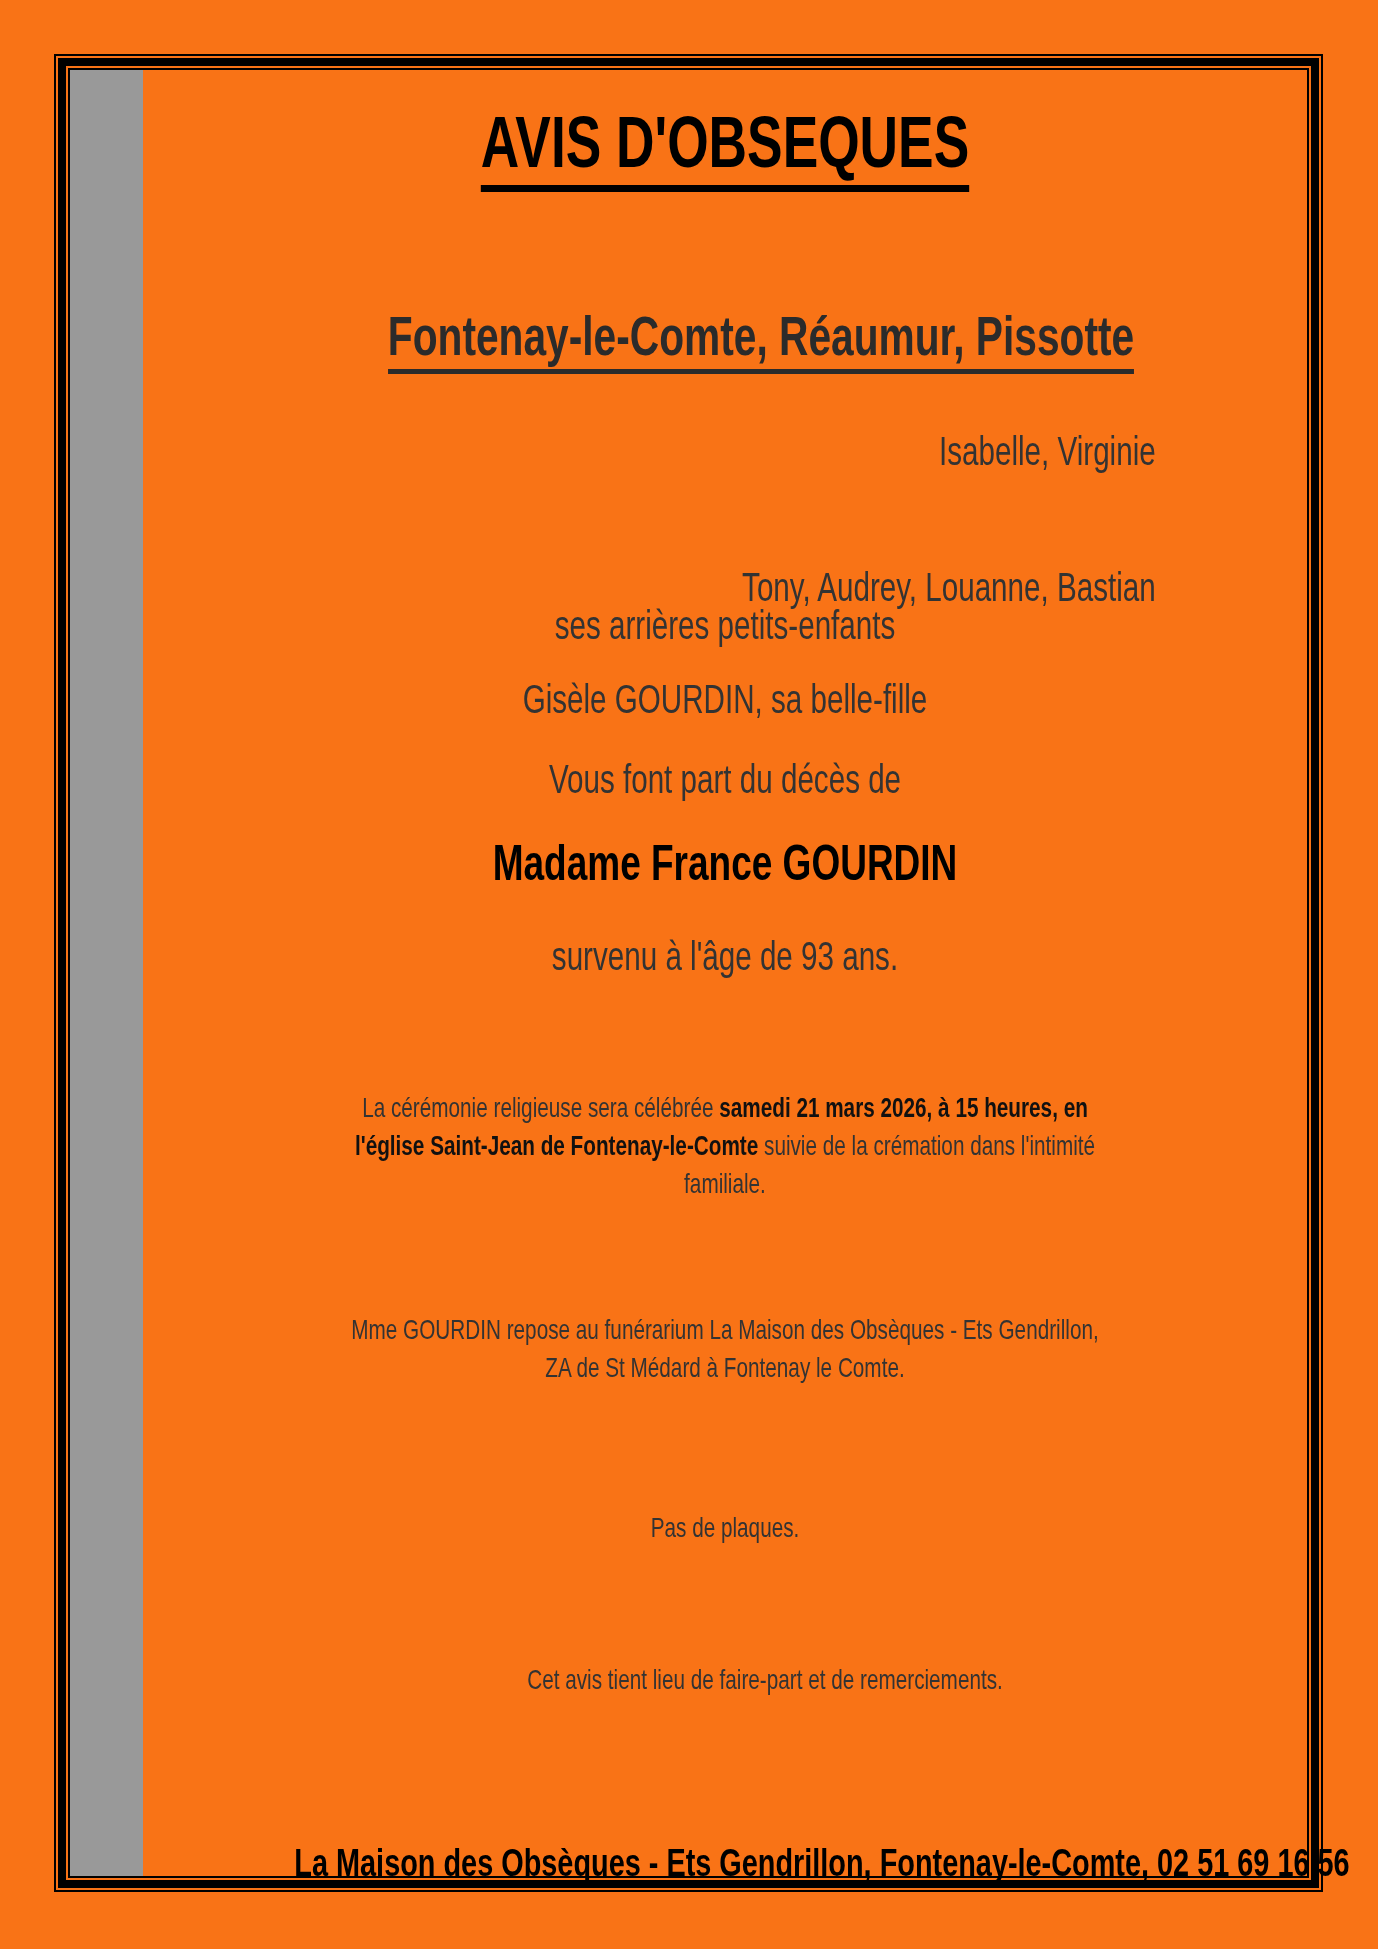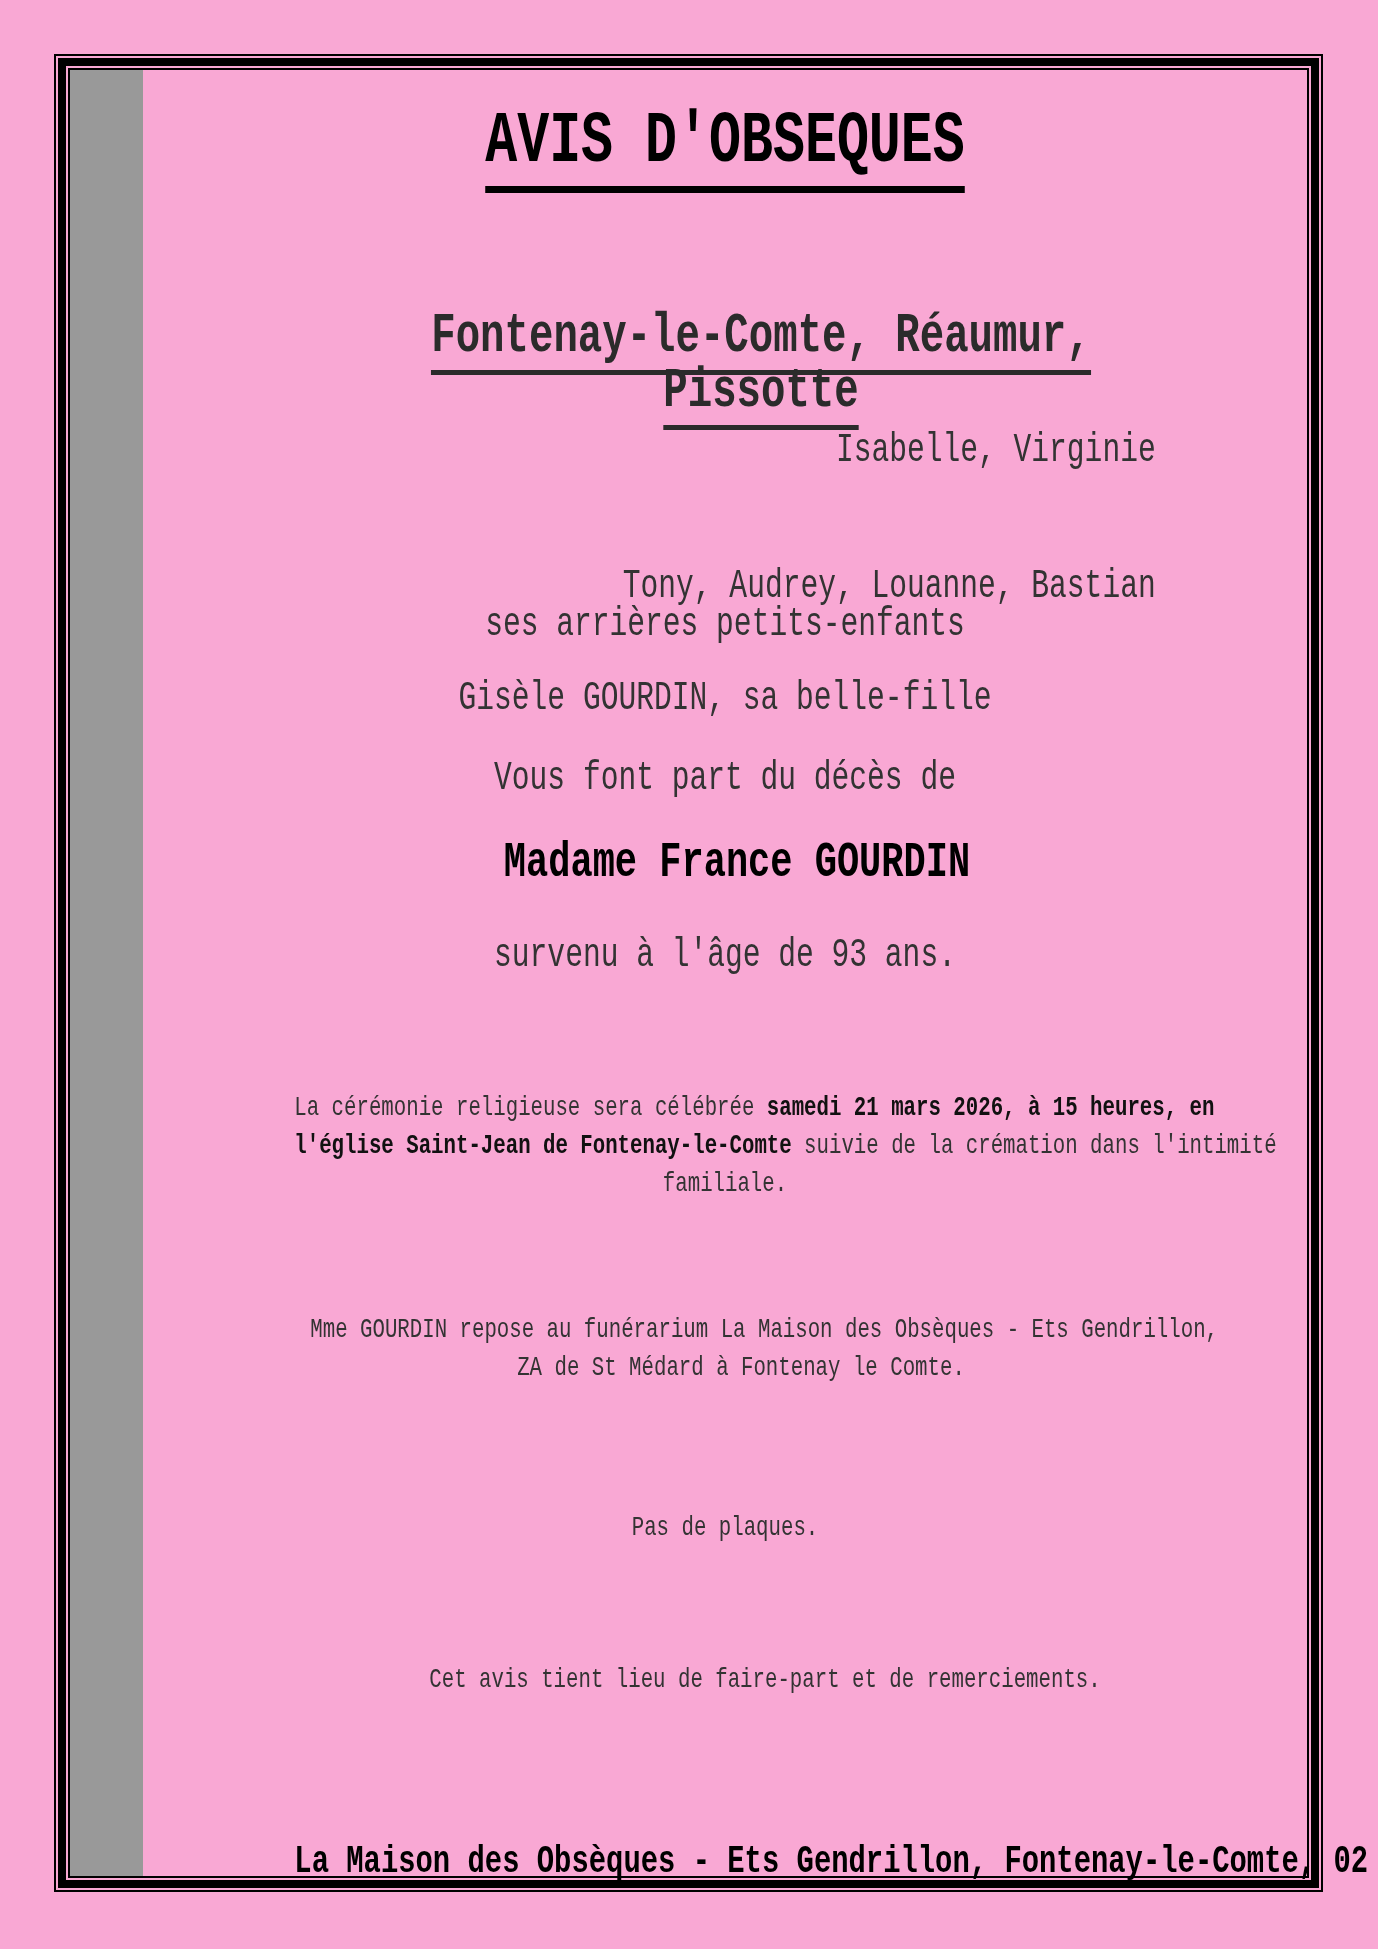--- a/index.html
+++ b/index.html
@@ -1,19 +1,19 @@
 <!DOCTYPE html>
 <html><head>
 <meta charset="utf-8">
 <style>
   html, body { margin:0; padding:0; background:#ffffff; }
   .canvas {
     position:relative; width:1378px; height:1949px;
-    background:#f9a8d4; overflow:hidden;
-    font-family:Liberation Mono, monospace;
+    background:#f97316; overflow:hidden;
+    font-family:Liberation Sans, sans-serif;
     color:#222;
   }
 
   
   .frame-outer {
     position:absolute; left:54px; top:54px; width:1269px; height:1838px;
     border:2px solid #000; box-sizing:border-box; z-index:5; pointer-events:none;
   }
   .frame-mid {
     position:absolute; inset:0; margin:2px; border:8px solid #000; box-sizing:border-box;
@@ -43,27 +43,27 @@
 
   .body-line { font-size:40px; line-height:38px; color:#333; }
   .fam-isabelle { top:432px;text-align:right; }
   .fam-petites  { top:494px; }
   .fam-tony     { top:568px;text-align:right; }
   .fam-arrieres { top:606px; }
   .fam-gisele   { top:680px; }
   .fam-vous     { top:760px; }
 
   .name-line { font-size:50px; line-height:50px; font-weight:bold; color:#000; }
-  .name-1 { top:838px;padding-left:12px; }
+  .name-1 { top:838px; }
   .name-2 { top:888px; }
   .age-line { top:937px; }
 
   .para { font-size:28px; line-height:38px; color:#333; }
   .ceremony-block { top:1089px; }
-  .repose-block   { top:1311px;padding-left:16px; }
+  .repose-block   { top:1311px; }
   .plaques-line   { top:1509px; }
   .notice-line    { top:1661px;margin-left:40px; }
 
   .b { font-weight:bold; color:#111; }
 
   .footer-block { top:1843px; font-size:39px; line-height:39px; font-weight:bold; color:#000; z-index:3; }
 </style>
 </head>
 <body>
 

